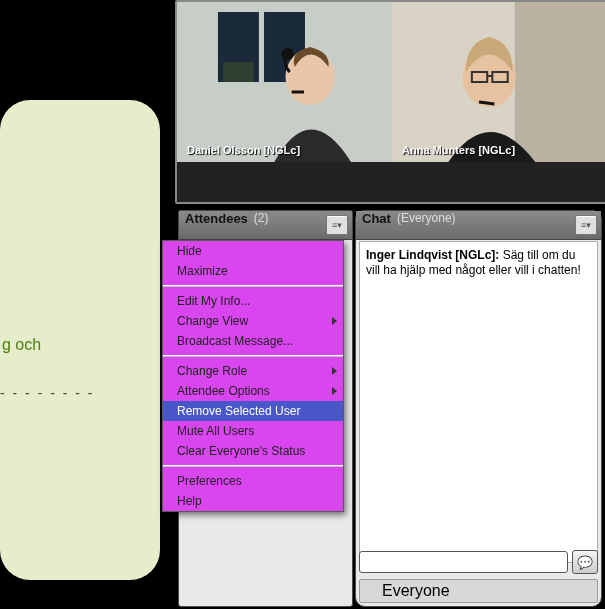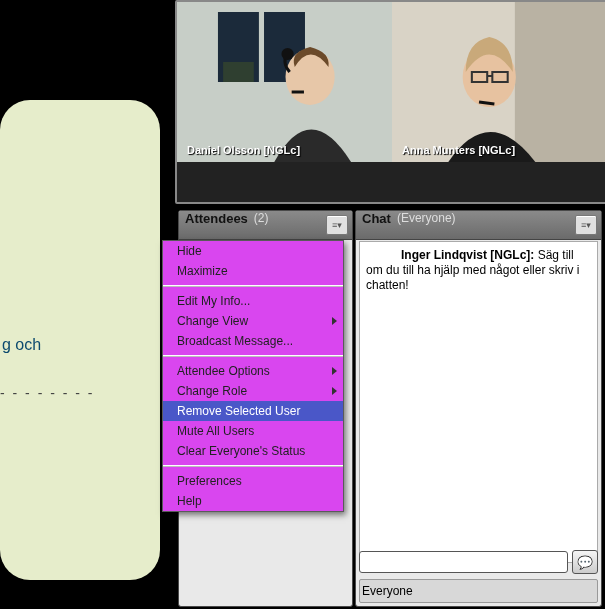--- a/index.html
+++ b/index.html
@@ -1,39 +1,39 @@
 <!DOCTYPE html>
 <html><head>
 <meta charset="utf-8">
 <style>
   html,body{margin:0;padding:0;font-family:"Lucida Grande","Segoe UI",Arial,sans-serif;font-size:12px;color:#000;}
   body{width:605px;height:609px;overflow:hidden;background:#000;position:relative;}
   .bg-left{position:absolute;left:0;top:0;width:175px;height:609px;background:#000;}
   .bg-panel{position:absolute;left:0;top:100px;width:160px;height:480px;background:#e6edcb;border-radius:30px;}
-  .bg-text1{position:absolute;left:2px;top:236px;font-size:16px;color:#0c4a6e;}
+  .bg-text1{position:absolute;left:2px;top:236px;font-size:16px;color:#4d7c0f;}
   .bg-dashes{position:absolute;left:0px;top:285px;font-size:14px;letter-spacing:2px;color:#444;}
   .video-area{position:absolute;left:175px;top:0;width:430px;height:200px;background:#222;border:2px solid #888;border-radius:2px;}
   .video-inner{display:flex;height:160px;}
   .vid{flex:1;position:relative;}
   .vid1{background:linear-gradient(#7a8a82,#515a52);}
   .vid2{background:linear-gradient(#d0cabf,#a09888);}
   .vid svg{width:100%;height:100%;display:block;}
   .vid-label{position:absolute;left:10px;bottom:6px;color:#fff;font-weight:bold;font-size:11px;text-shadow:1px 1px 1px #000;}
   .attendees-pane{position:absolute;left:178px;top:210px;width:173px;height:395px;background:#e9e9e9;border:1px solid #4a4a4a;border-radius:3px;}
-  .chat-pane{position:absolute;left:355px;top:210px;width:245px;height:395px;background:#e9e9e9;border:1px solid #4a4a4a;border-radius:3px;}
+  .chat-pane{position:absolute;left:355px;top:210px;width:245px;height:395px;background:#e9e9e9;border:1px solid #4a4a4a;border-radius:10px;}
   .pane-header{height:28px;background:linear-gradient(#8a8a8a,#6b6b6b);border-bottom:1px solid #444;display:flex;padding:0 6px;position:relative;}
   .pane-title{font-weight:bold;color:#111;font-size:13px;}
   .pane-sub{color:#ddd;font-size:12px;margin-left:6px;}
   .pane-menu-btn{position:absolute;right:4px;top:4px;width:20px;height:18px;background:#e0e0e0;border:1px solid #777;border-radius:2px;display:flex;align-items:center;justify-content:center;font-size:9px;color:#555;box-shadow:inset 0 1px 0 #fff;}
   .chat-messages{position:absolute;top:30px;left:3px;right:3px;height:308px;background:#fff;border:1px solid #aaa;padding:6px;font-size:12px;line-height:1.25;overflow:hidden;}
-  .chat-name{font-weight:bold;margin-left:35px;}
+  .chat-name{font-weight:bold;}
   .chat-input-row{position:absolute;bottom:30px;left:3px;right:3px;height:28px;display:flex;align-items:center;}
   .chat-input{flex:1;height:20px;border:1px solid #555;border-radius:3px;background:#fff;padding:0 4px;}
   .chat-send{width:24px;height:22px;margin-left:4px;border:1px solid #555;border-radius:3px;background:linear-gradient(#f5f5f5,#ccc);display:flex;align-items:center;justify-content:center;font-size:13px;}
-  .chat-scope{position:absolute;bottom:3px;left:3px;right:3px;height:22px;background:#d8d8d8;border:1px solid #999;border-radius:2px;padding:0 2px;display:flex;align-items:center;font-size:12px;}
+  .chat-scope{position:absolute;bottom:3px;left:3px;right:3px;height:22px;background:#d8d8d8;border:1px solid #999;border-radius:2px;padding:0 22px;display:flex;align-items:center;font-size:16px;}
   .menu{position:absolute;left:162px;top:240px;width:180px;background:#d946ef;border:1px solid #5a5a5a;box-shadow:2px 3px 6px rgba(0,0,0,0.5);z-index:100;}
   .menu-item{height:20px;line-height:20px;padding:0 14px;font-size:12px;color:#222;position:relative;cursor:default;}
   .menu-item.has-sub::after{content:"";position:absolute;right:6px;top:6px;border-left:5px solid #333;border-top:4px solid transparent;border-bottom:4px solid transparent;}
   .menu-item.highlight{background:#4a57c8;color:#fff;}
   .menu-sep{height:1px;background:#bdbdbd;margin:4px 0;border-top:1px solid #fff;}
 </style>
 </head>
 <body>
 
 <div class="bg-left">
@@ -91,21 +91,21 @@
 <div class="chat-pane">
   <div class="pane-header">
     <span class="pane-title">Chat</span>
     <span class="pane-sub">(Everyone)</span>
     <div class="pane-menu-btn">
       <span>≡▾</span>
     </div>
   </div>
   <div class="chat-messages">
     <div>
-      <span class="chat-name">Inger Lindqvist [NGLc]:</span><span> Säg till om du till ha hjälp med något eller skriv i chatten!</span>
+      <span class="chat-name">Inger Lindqvist [NGLc]:</span><span> Säg till om du vill ha hjälp med något eller vill i chatten!</span>
     </div>
   </div>
   <div class="chat-input-row">
     <input class="chat-input" type="text" placeholder="" style="">
     <div class="chat-send">
       <span>💬</span>
     </div>
   </div>
   <div class="chat-scope">
     <span>Everyone</span>
@@ -113,21 +113,21 @@
 </div>
 
 <div class="menu" id="menu">
     <div class="menu-item">Hide</div>
     <div class="menu-item">Maximize</div>
     <div class="menu-sep"></div>
     <div class="menu-item">Edit My Info...</div>
     <div class="menu-item has-sub">Change View</div>
     <div class="menu-item">Broadcast Message...</div>
     <div class="menu-sep"></div>
+    <div class="menu-item has-sub">Change Role</div>
     <div class="menu-item has-sub">Attendee Options</div>
-    <div class="menu-item has-sub">Change Role</div>
     <div class="menu-item highlight">Remove Selected User</div>
     <div class="menu-item">Mute All Users</div>
     <div class="menu-item">Clear Everyone's Status</div>
     <div class="menu-sep"></div>
     <div class="menu-item">Preferences</div>
     <div class="menu-item">Help</div>
   </div>
 
 </body></html>

